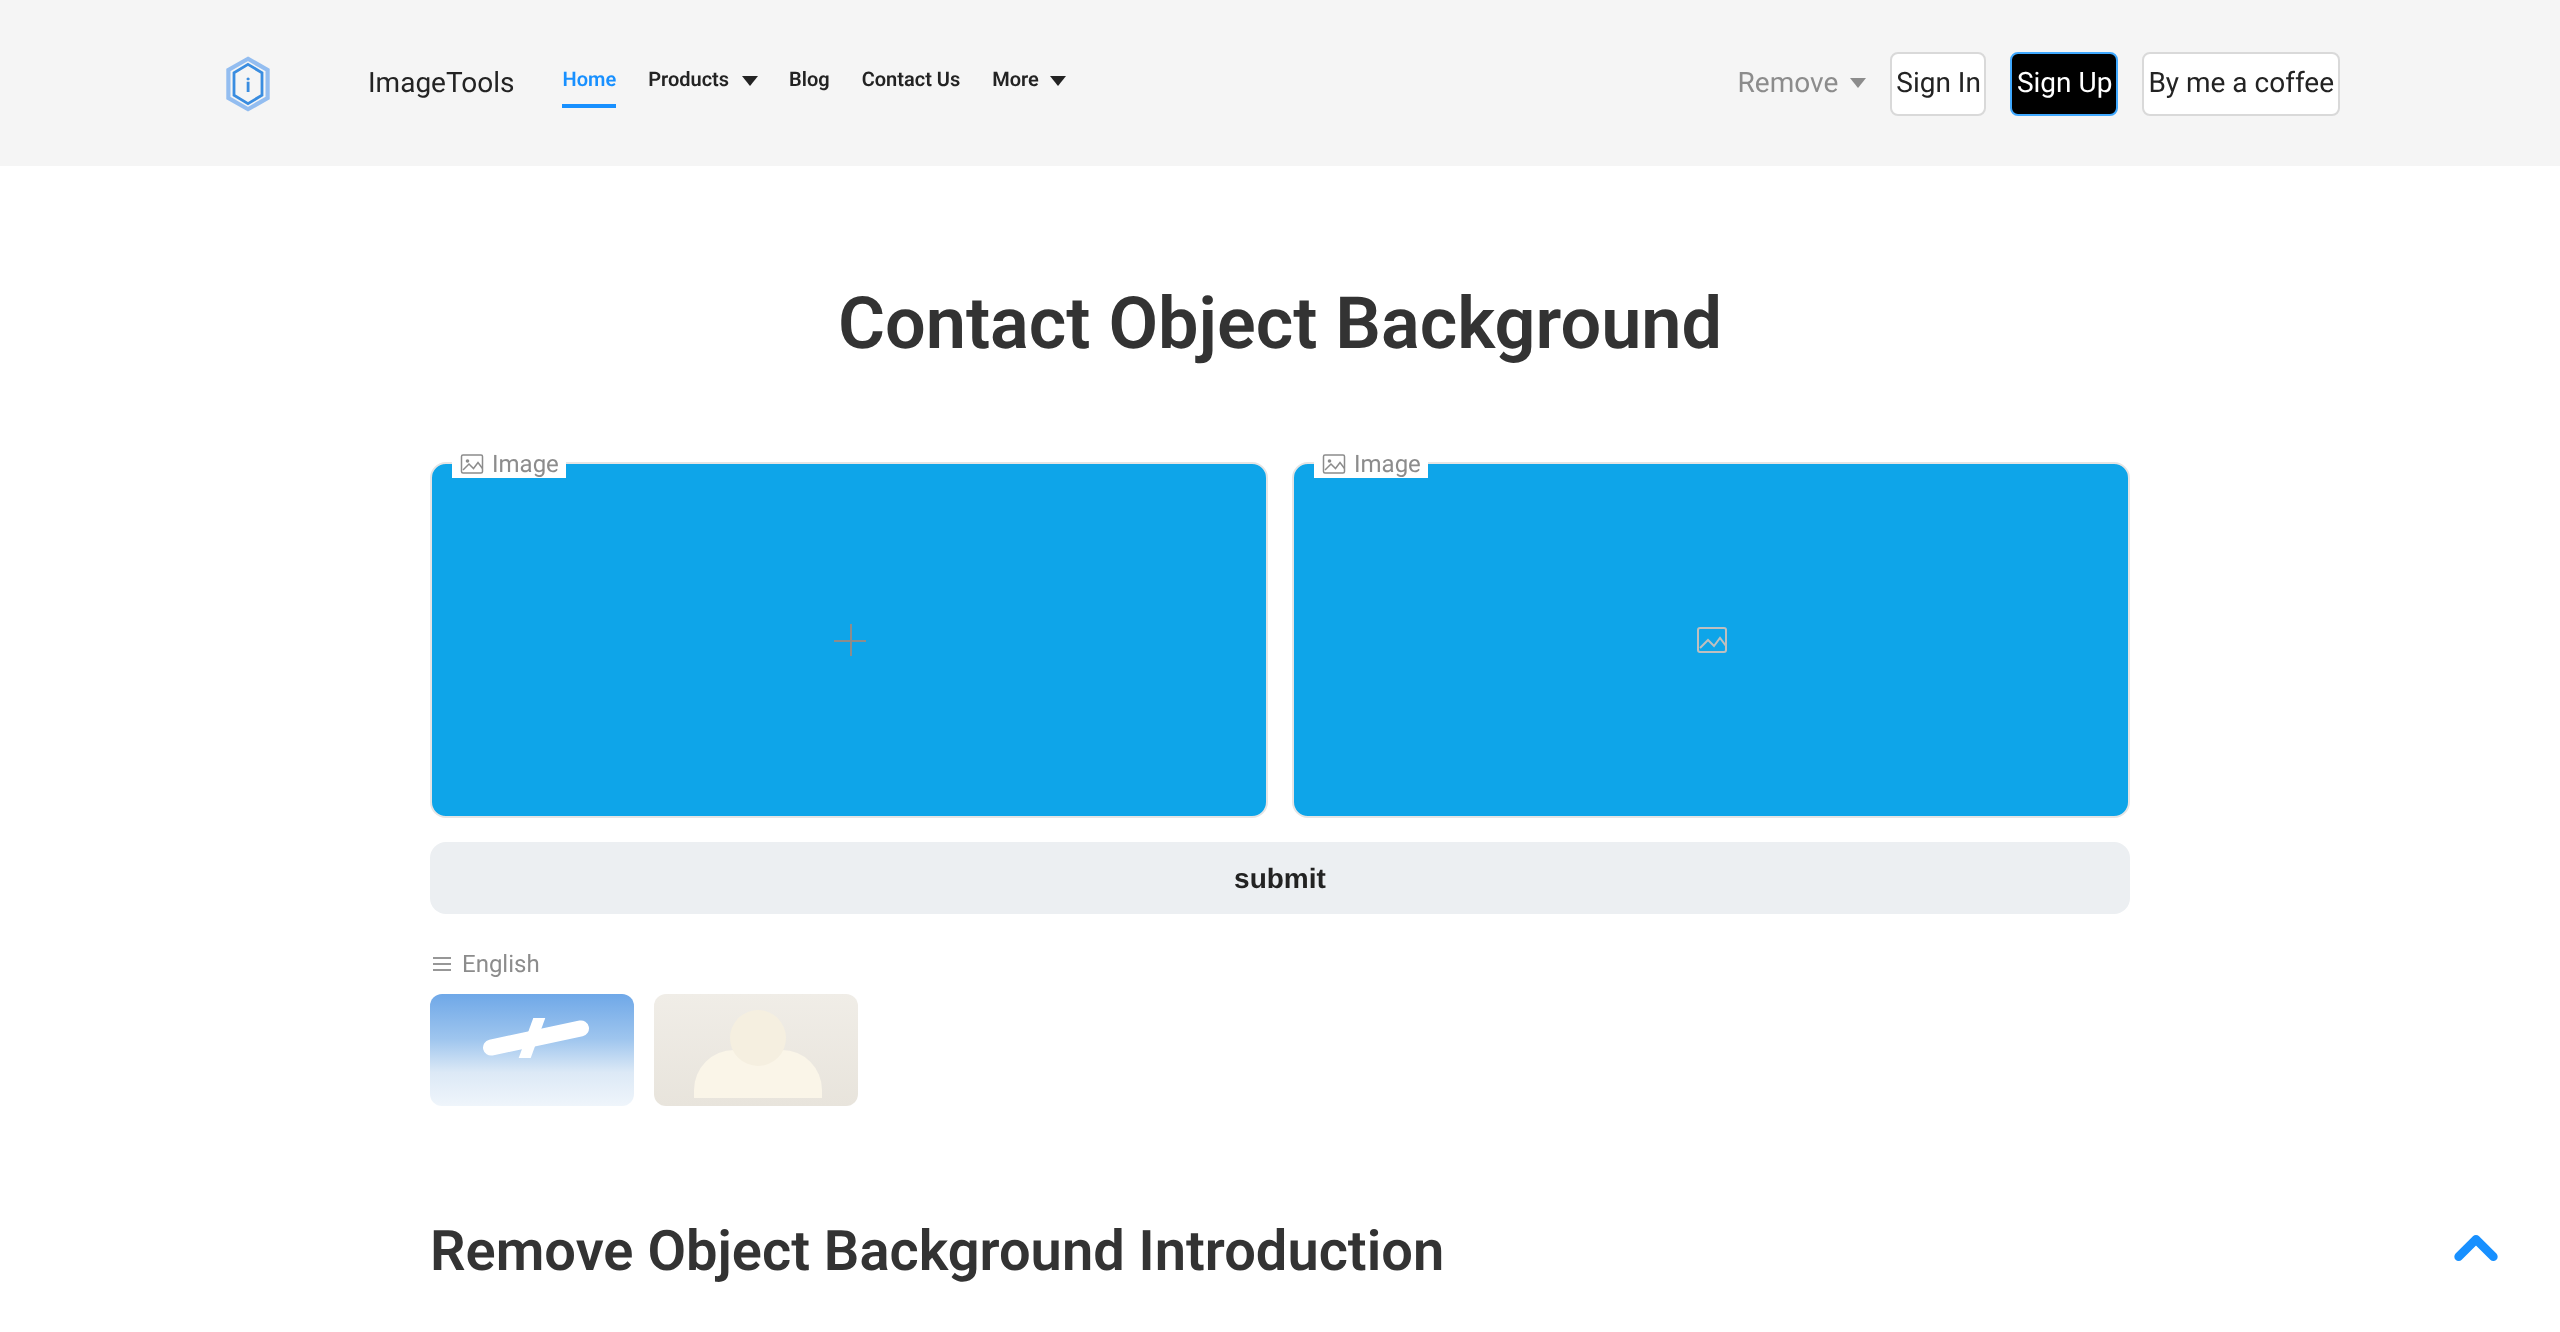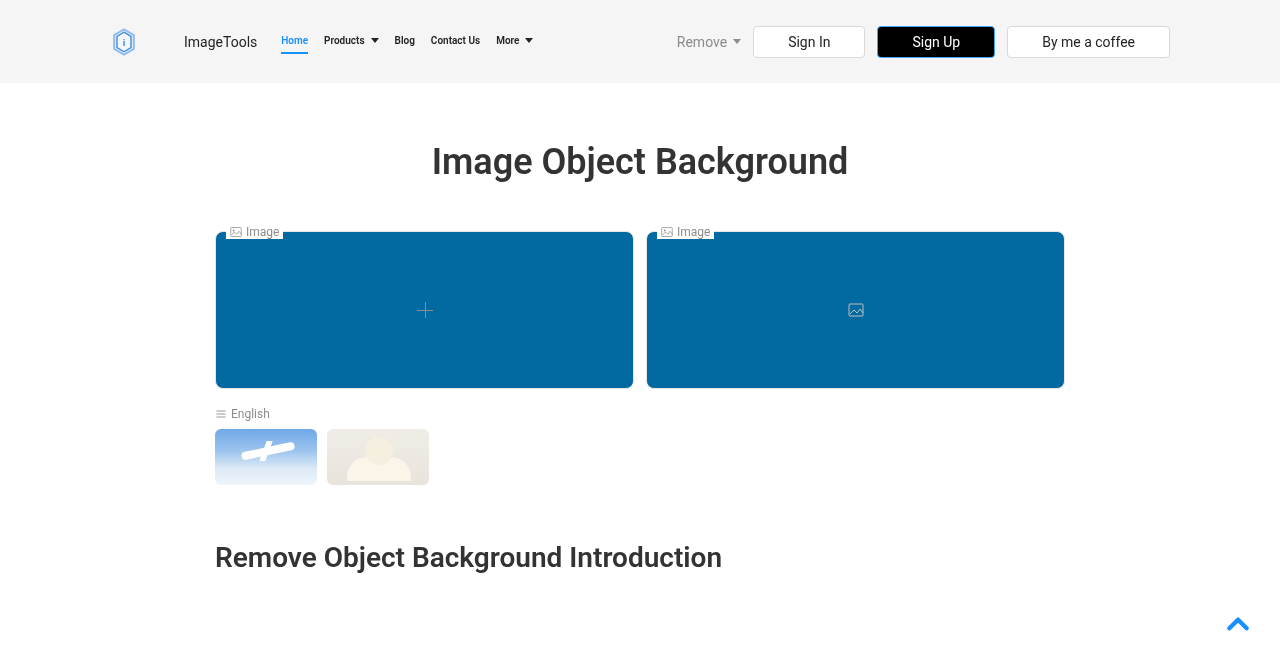--- a/index.html
+++ b/index.html
@@ -11,31 +11,31 @@
     .logo-wrap { display: flex; align-items: center; gap: 14px; margin-right: 12px; }
     .logo-icon { width: 28px; height: 28px; }
     .brand { font-size: 14px; font-weight: 400; color: #232323; margin-left: 32px; }
     
     .nav { display: flex; align-items: center; gap: 16px; flex: 1; }
     .nav a { font-size: 10px; font-weight: 600; color: #232323; text-decoration: none; display: inline-flex; align-items: center; gap: 4px; padding: 6px 0; border-bottom: 2px solid transparent; }
     .nav a.active { color: #1890ff; border-bottom: 2px solid #1890ff; }
     
     .lang { color: #8c8c8c; font-size: 14px; font-weight: 400; display: inline-flex; align-items: center; gap: 4px; cursor: pointer; }
     
-    .btn { font-size: 14px; padding: 7px 34px; border-radius: 4px; border: 1px solid #d9d9d9; background: #fff; color: #232323; cursor: pointer; text-decoration: none; display: inline-block; }
+    .btn { font-size: 14px; padding: 7px 2px; border-radius: 4px; border: 1px solid #d9d9d9; background: #fff; color: #232323; cursor: pointer; text-decoration: none; display: inline-block; }
     .btn-primary { background: #000000; border-color: #40a9ff; color: #fff; }
     
     .chevron { display: inline-block; width: 0; height: 0; border-left: 4px solid transparent; border-right: 4px solid transparent; border-top: 5px solid currentColor; margin-left: 2px; }
     
     .main { max-width: 870px; margin: 0 auto; padding: 0 10px; }
     
     .page-title { font-size: 36px; font-weight: 600; color: #333; text-align: center; margin-top: 58px; margin-bottom: 48px; }
     
     .panels { display: flex; gap: 12px; }
-    .panel { flex: 1; border: 1px solid #e5e5e5; border-radius: 8px; position: relative; height: 158px; background: #0369a1; }
+    .panel { flex: 1; border: 1px solid #e5e5e5; border-radius: 8px; position: relative; height: 178px; background: #0ea5e9; }
     .panel-label { position: absolute; top: -7px; left: 10px; background: #fff; padding: 0 4px; font-size: 12px; color: #8c8c8c; display: flex; align-items: center; gap: 4px; }
     .panel-inner { display: flex; align-items: center; justify-content: center; height: 100%; cursor: pointer; }
     .plus-icon { width: 16px; height: 16px; position: relative; }
     .plus-icon::before, .plus-icon::after { content: ''; position: absolute; background: #8c8c8c; }
     .plus-icon::before { width: 16px; height: 1px; top: 8px; left: 0; }
     .plus-icon::after { width: 1px; height: 16px; top: 0; left: 8px; }
     
     .img-placeholder-icon { width: 16px; height: 16px; }
     
     .submit { width: 100%; background: #eceff2; border: none; border-radius: 8px; padding: 10px; font-size: 14px; font-weight: 600; color: #232323; cursor: pointer; margin-top: 12px; }
@@ -87,21 +87,21 @@
       <span>Remove</span>
       <span class="chevron"></span>
     </div>
     <a href="#" class="btn">Sign In</a>
     <a href="#" class="btn btn-primary">Sign Up</a>
     <a href="#" class="btn">By me a coffee</a>
   </div>
 </header>
 
 <main class="main">
-  <h1 class="page-title">Image Object Background</h1>
+  <h1 class="page-title">Contact Object Background</h1>
   
   <div class="panels">
     <div class="panel">
       <div class="panel-label">
         <svg class="mini-icon" viewBox="0 0 16 16">
             <rect x="1" y="2" width="14" height="12" rx="1" fill="none" stroke="#8c8c8c" stroke-width="1"></rect>
             <circle cx="5" cy="6" r="1.2" fill="#8c8c8c"></circle>
             <path d="M2 12 L6 8 L9 11 L12 7 L15 11" fill="none" stroke="#8c8c8c" stroke-width="1"></path>
           </svg>
         <span>Image</span>
@@ -121,20 +121,21 @@
       </div>
       <div class="panel-inner">
         <svg class="img-placeholder-icon" viewBox="0 0 16 16">
             <rect x="1" y="2" width="14" height="12" rx="1" fill="none" stroke="#bfbfbf" stroke-width="1"></rect>
             <path d="M2 12 L6 8 L9 11 L12 7 L15 11" fill="none" stroke="#bfbfbf" stroke-width="1"></path>
           </svg>
       </div>
     </div>
   </div>
   
+  <button class="submit">submit</button>
   
   <div class="examples-label">
     <svg class="mini-icon" viewBox="0 0 16 16">
         <line x1="2" y1="4" x2="14" y2="4" stroke="#8c8c8c" stroke-width="1.2"></line>
         <line x1="2" y1="8" x2="14" y2="8" stroke="#8c8c8c" stroke-width="1.2"></line>
         <line x1="2" y1="12" x2="14" y2="12" stroke="#8c8c8c" stroke-width="1.2"></line>
       </svg>
     <span>English</span>
   </div>
   <div class="examples">

